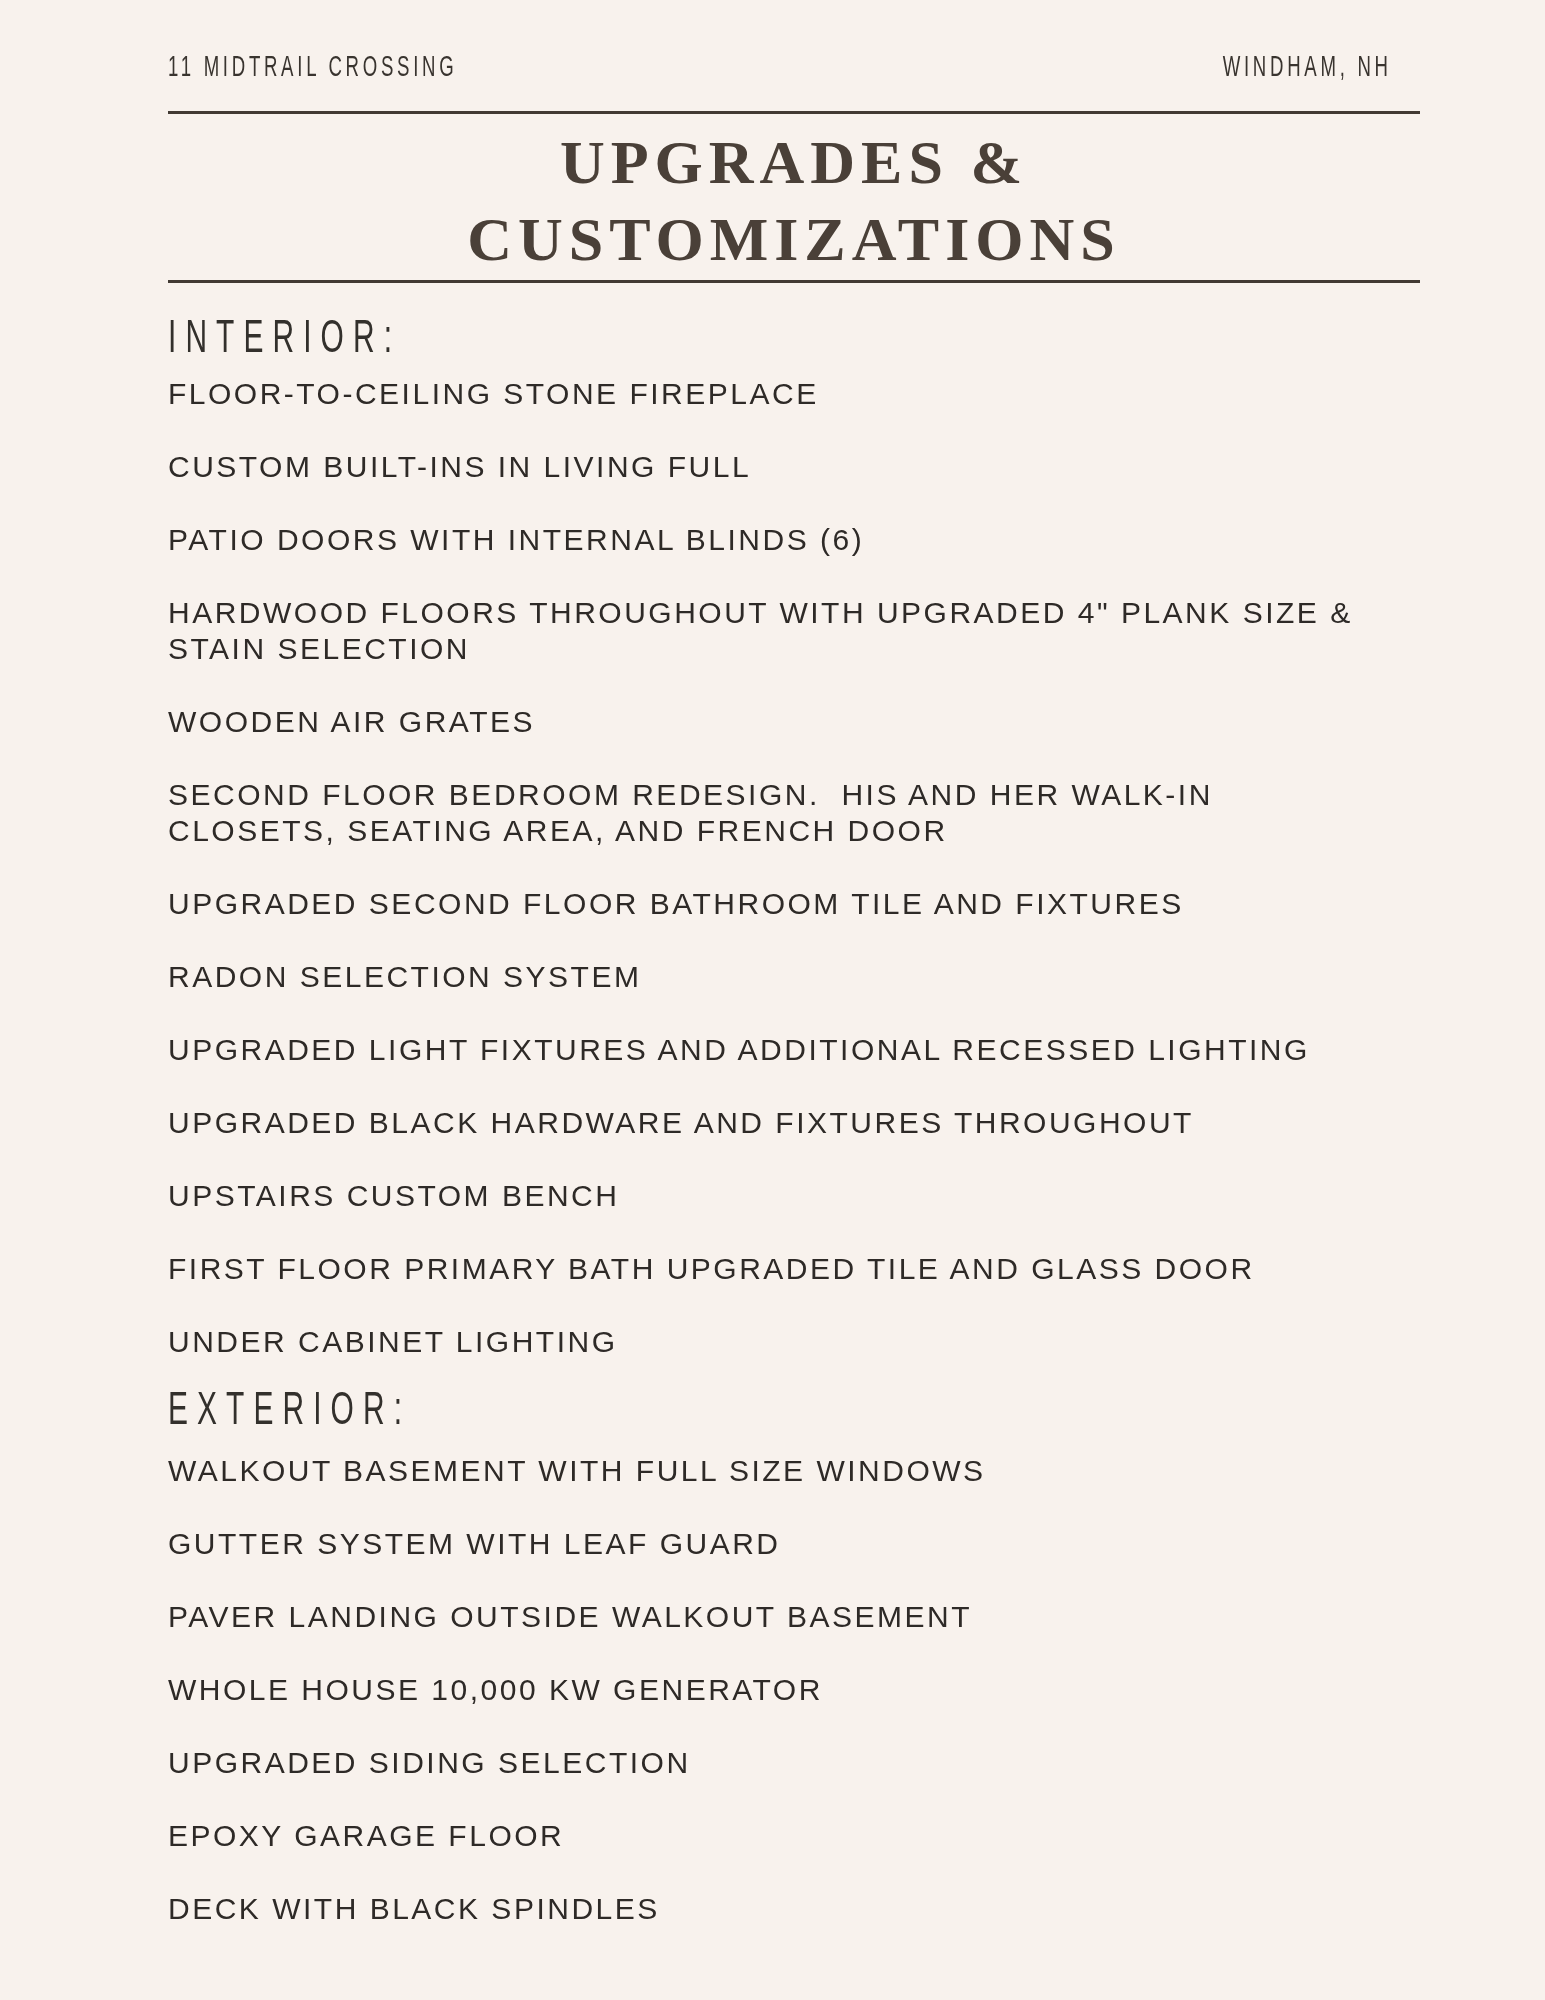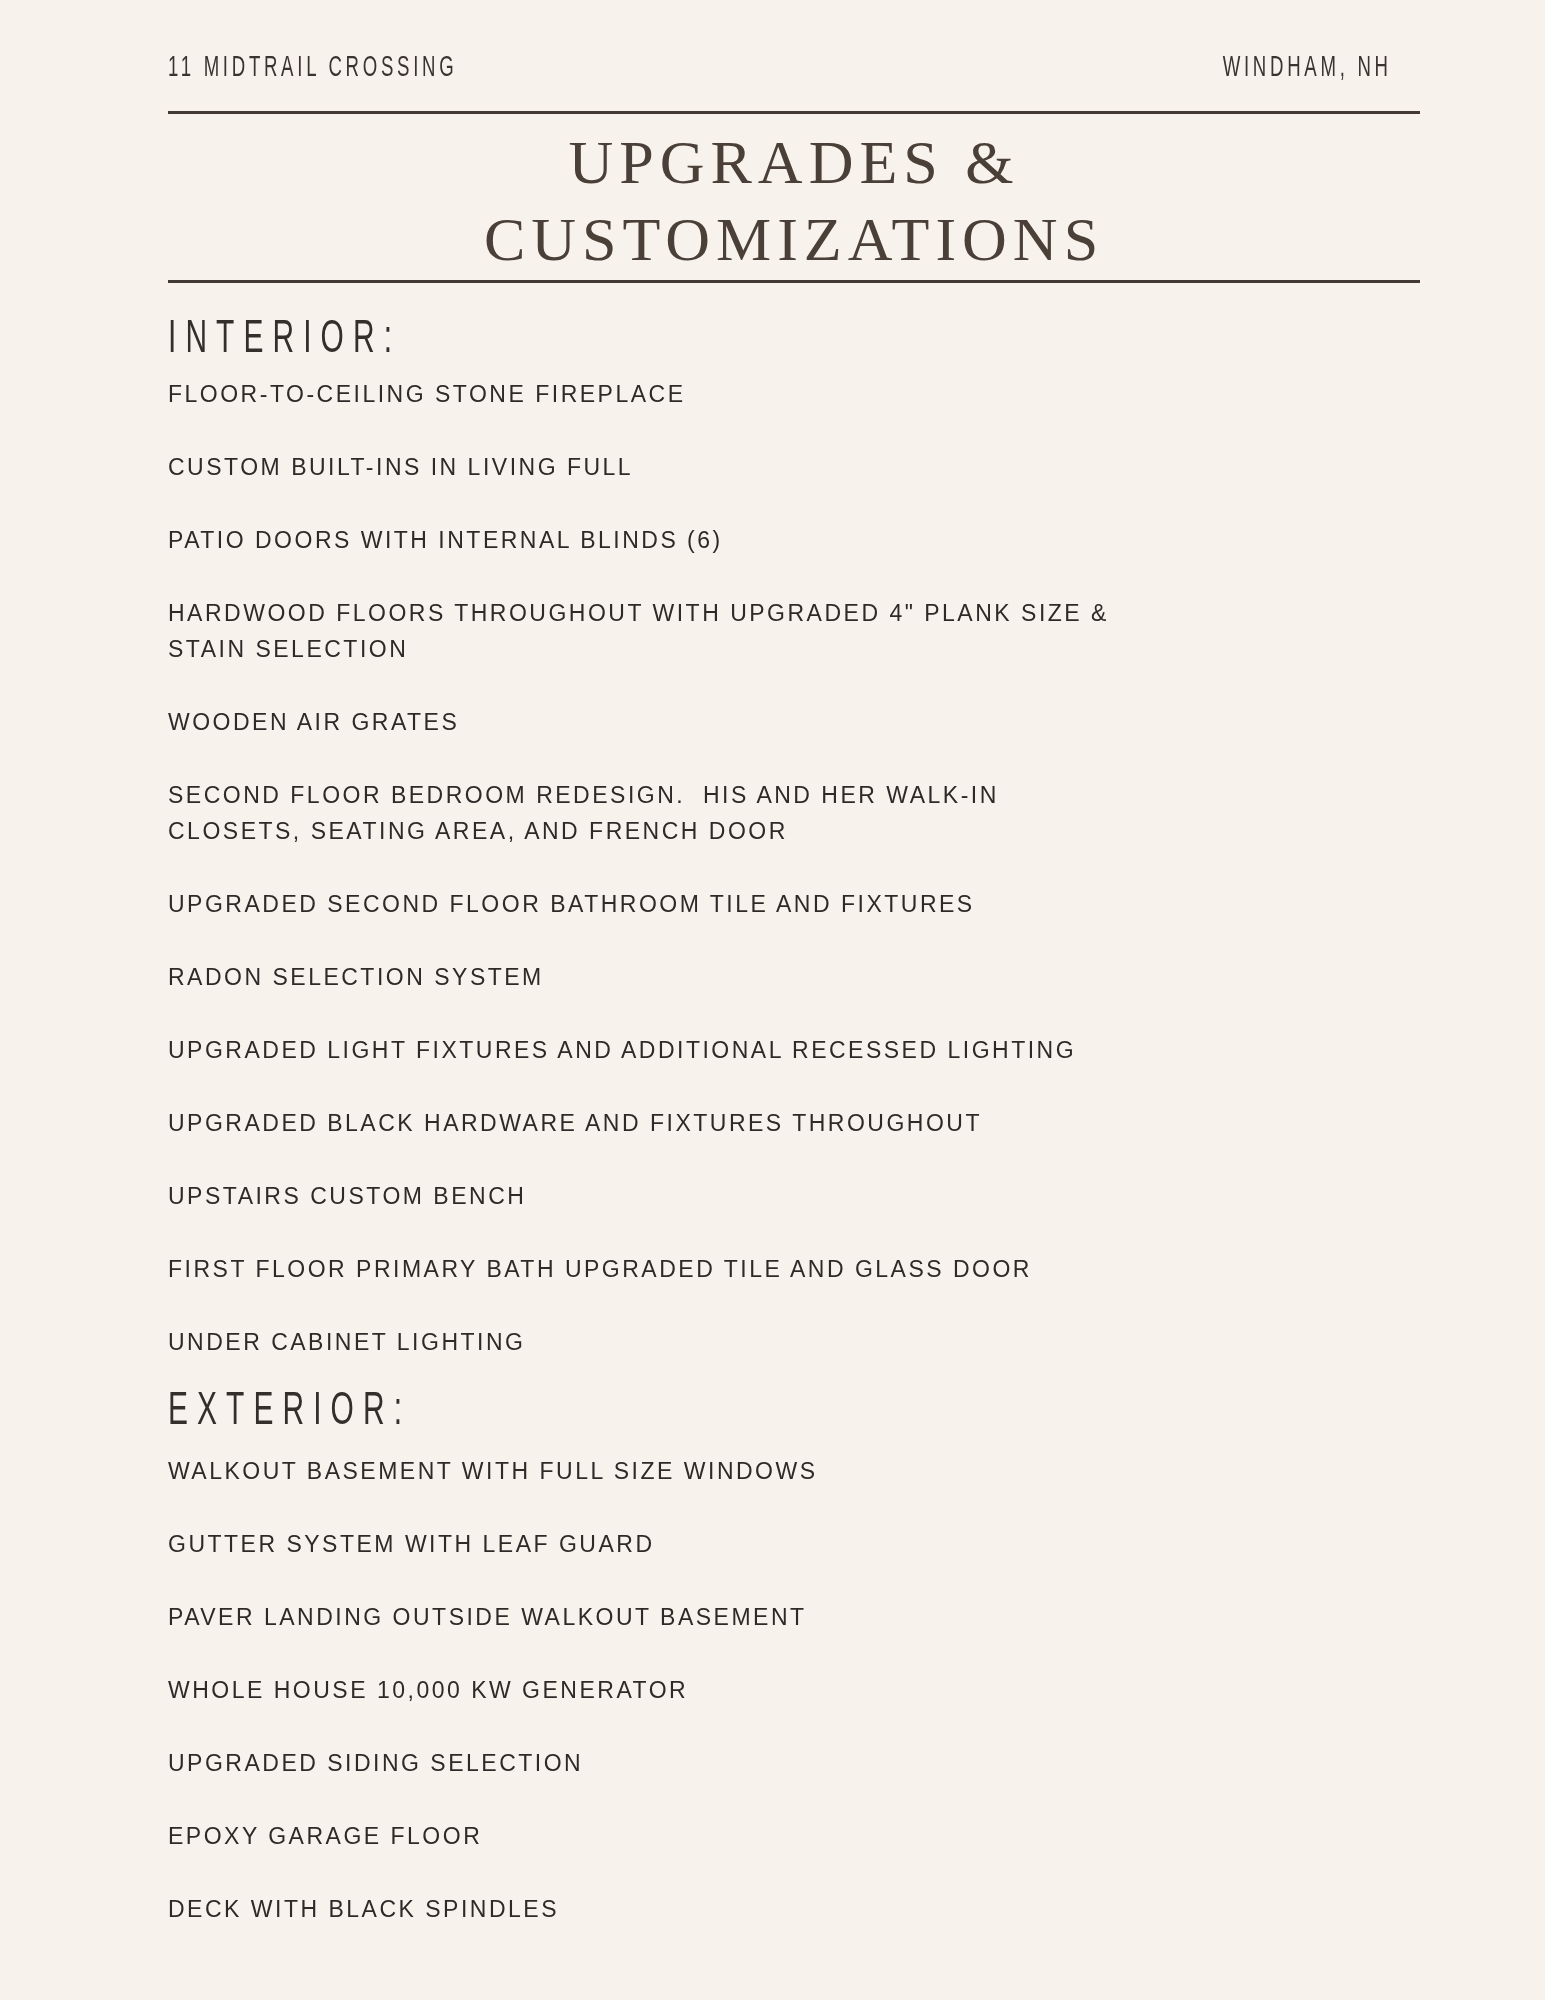--- a/index.html
+++ b/index.html
@@ -44,21 +44,21 @@
     border-top: 3px solid #423a33;
     margin: 0;
   }
   .rule-top    { margin-top: 24px; }
   .rule-bottom { margin-top: 2px; }
 
   
   .page-title {
     margin: 10px 0 0 0;
     font-family: "Liberation Serif", serif;
-    font-weight: 400;
+    font-weight: 700;
     font-size: 62px;
     line-height: 77px;
     letter-spacing: 6px;
     text-align: center;
     color: #4a4038;
     white-space: pre-line;
   }
 
   
   .section-heading {
@@ -71,21 +71,21 @@
     transform: scaleX(0.65);
     transform-origin: left center;
     white-space: nowrap;
   }
   .interior-heading { margin-top: 28px; margin-bottom: 15px; }
   .exterior-heading { margin-top: -14px; margin-bottom: 20px; }
 
   
   .item {
     margin: 0 0 37px 0;
-    font-size: 23px;
+    font-size: 30px;
     line-height: 36px;
     letter-spacing: 2.5px;
     color: #2e2a27;
     white-space: pre-line;
   }
 </style>
 </head>
 <body>
 
 <div class="page">

